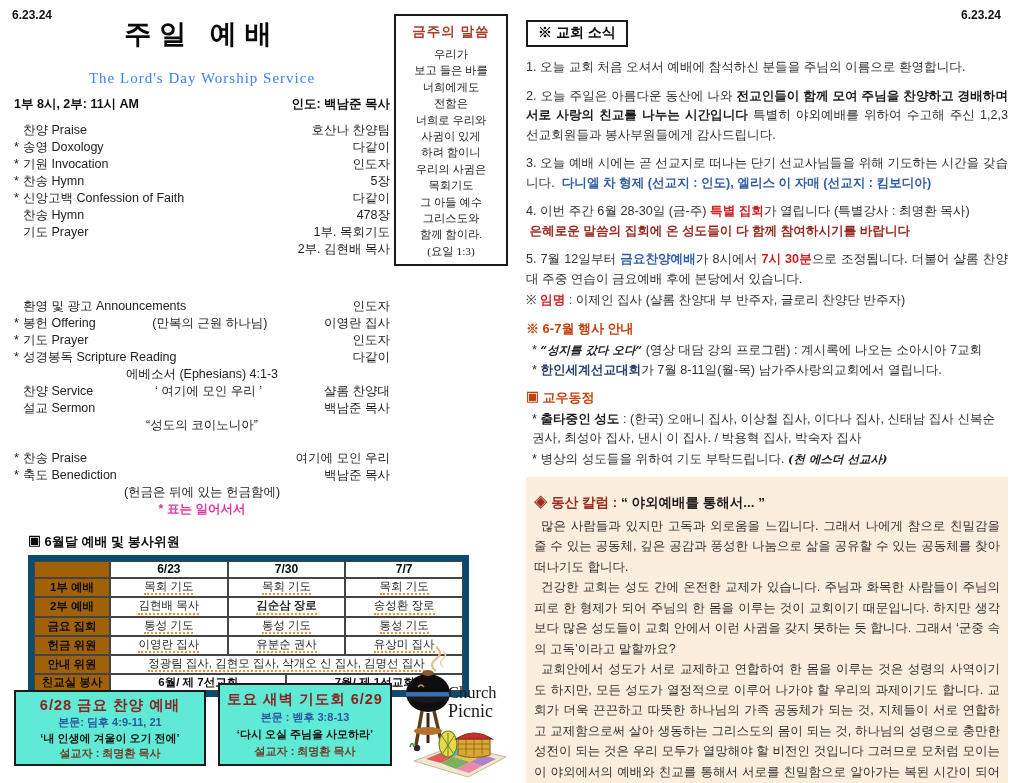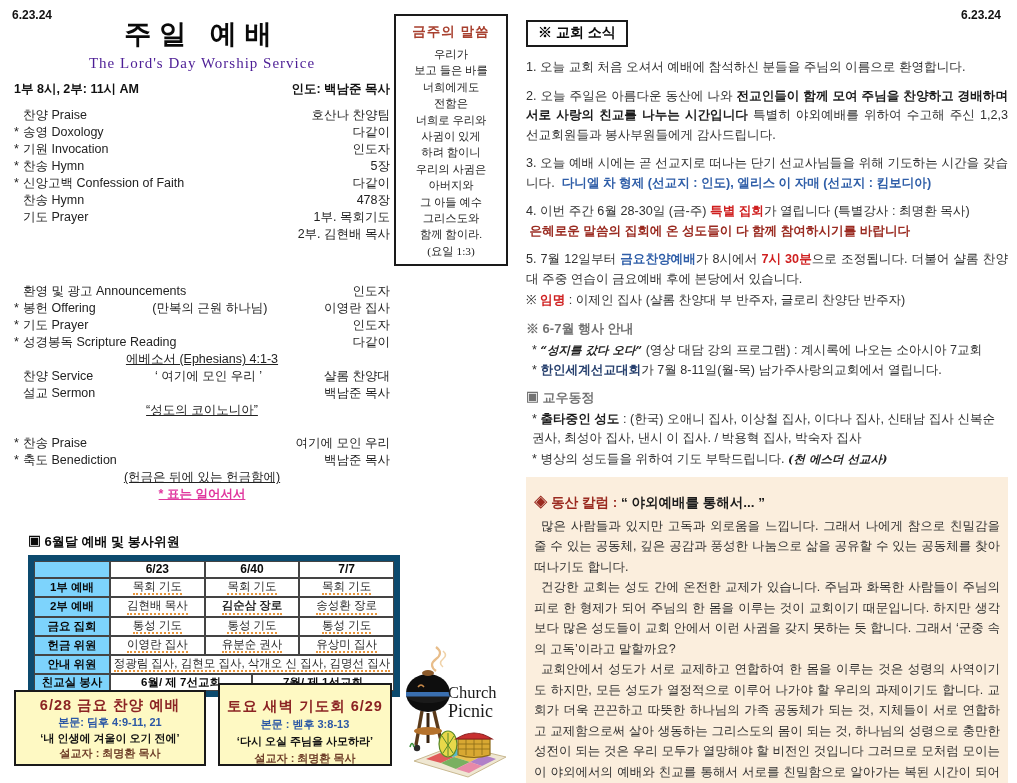--- a/index.html
+++ b/index.html
@@ -4,71 +4,71 @@
 <style>
   html,body{margin:0;padding:0;background:#888;}
   .page{position:relative;width:1017px;height:783px;background:#ffffff;overflow:hidden;
         font-family:"Liberation Sans",sans-serif;color:#2e2e2e;margin:0 auto;}
   .date{position:absolute;top:8px;font-size:12px;font-weight:bold;color:#111;}
   .date.l{left:12px;} .date.r{right:16px;}
 
   
   .left-page{position:absolute;left:14px;top:16px;width:376px;}
   .w-title{text-align:center;font-size:27px;font-weight:bold;letter-spacing:8px;color:#0a0a0a;}
-  .w-sub{text-align:center;font-family:"Liberation Serif",serif;font-size:15px;margin-top:3px;letter-spacing:1px;color:#4c1d95;}
+  .w-sub{text-align:center;font-family:"Liberation Serif",serif;font-size:15px;margin-top:18px;letter-spacing:1px;color:#3b82f6;}
   .w-info{display:flex;justify-content:space-between;font-size:12.5px;margin-top:9px;font-weight:bold;color:#111;}
   #order{margin-top:9px;font-size:12.5px;color:#222;}
   .o-row{display:flex;line-height:17px;}
   .o-star{width:9px;flex:none;}
   .o-left{white-space:nowrap;}
   .o-mid{flex:1;text-align:center;white-space:nowrap;}
   .o-right{white-space:nowrap;text-align:right;}
-  .o-center{width:100%;text-align:center;line-height:17px;text-decoration:underline;}
+  .o-center{width:100%;text-align:center;line-height:17px;}
   .o-pink{color:#e0379e;font-weight:bold;}
   .gap-big{margin-bottom:40px;} .gap-small{margin-bottom:16px;}
 
   
   .verse-box{position:absolute;left:394px;top:14px;width:114px;height:252px;border:2px solid #1a1a1a;
              box-sizing:border-box;text-align:center;padding-top:7px;background:#fff;}
   .verse-title{font-size:13.5px;font-weight:bold;color:#a8402f;letter-spacing:1px;margin-bottom:5px;}
   #verse-lines{font-family:"Liberation Serif",serif;font-size:11.3px;line-height:16.4px;color:#1c1c1c;}
 
   
-  .servants{position:absolute;left:28px;top:533px;width:372px;}
+  .servants{position:absolute;left:28px;top:533px;width:441px;}
   .servants-heading{font-size:13px;font-weight:bold;color:#0a0a0a;margin-bottom:4px;}
   #servants-grid{display:grid;grid-template-columns:76px repeat(6,1fr);border:6px solid #0c4a6e;background:#fff;}
   .t-c{border:1px solid #444;text-align:center;font-size:11.5px;line-height:13.2px;padding:1px 2px;
        display:flex;align-items:center;justify-content:center;}
-  .t-label{background:#7dd3fc;font-weight:bold;color:#0a0a0a;}
+  .t-label{background:#a16207;font-weight:bold;color:#0a0a0a;}
   .t-head{font-weight:bold;color:#0a0a0a;font-size:12px;}
   .t-val{color:#262626;}
   .sq{border-bottom:2px dotted #e8963c;}
   .t-split{font-weight:bold;color:#0a0a0a;}
 
   
-  .mini-box{position:absolute;border:2px solid #1a1a1a;background:#fef9c3;box-sizing:border-box;text-align:center;}
+  .mini-box{position:absolute;border:2px solid #1a1a1a;background:#5eead4;box-sizing:border-box;text-align:center;}
   .fri-box{left:14px;top:690px;width:192px;height:76px;padding-top:4px;}
-  .sat-box{left:218px;top:683px;width:174px;height:83px;padding-top:12px;}
+  .sat-box{left:218px;top:683px;width:174px;height:83px;padding-top:5px;}
   .bx-title{font-size:14.5px;font-weight:bold;color:#8b2323;letter-spacing:1px;}
   .bx-line{font-size:11px;line-height:15.5px;}
   .bx-ref{color:#2b57a5;font-weight:bold;}
   .bx-quote{color:#141414;font-weight:bold;}
   .bx-preacher{color:#70402a;font-weight:bold;}
   .sat-box .bx-line{line-height:17px;}
 
   .picnic{position:absolute;left:396px;top:643px;width:114px;height:138px;}
 
   
   .right-page{position:absolute;left:526px;top:16px;width:482px;}
   .news-head-box{display:inline-block;border:2px solid #1a1a1a;padding:2px 10px 3px 10px;
                  font-weight:bold;font-size:14px;color:#0a0a0a;margin-top:4px;}
   #news-items{margin-top:11px;font-size:12.6px;line-height:19.5px;text-align:justify;color:#303030;}
   .news-item{margin-bottom:9px;}
   .news-item.tight{margin-top:-7px;}
-  .sec-heading{font-size:13px;font-weight:bold;color:#737373;margin:3px 0 3px 0;}
+  .sec-heading{font-size:13px;font-weight:bold;color:#c2410c;margin:3px 0 3px 0;}
   .sec-lines{font-size:12.6px;line-height:19.5px;color:#303030;}
   .sec-lines .ln{margin:0 0 1px 6px;}
   .sec{margin-bottom:8px;}
 
   .sg{white-space:pre-wrap;}
   .sg-b{font-weight:bold;color:#1b1b1b;}
   .sg-bb{font-weight:bold;color:#2f5ea8;}
   .sg-rb{font-weight:bold;color:#cf1f1f;}
   .sg-drb{font-weight:bold;color:#9a2a20;}
   .sg-nb{font-weight:bold;color:#27406e;}
@@ -210,34 +210,34 @@
     <div class="verse-title">금주의 말씀</div>
     <div id="verse-lines">
         <div>우리가</div>
         <div>보고 들은 바를</div>
         <div>너희에게도</div>
         <div>전함은</div>
         <div>너희로 우리와</div>
         <div>사귐이 있게</div>
         <div>하려 함이니</div>
         <div>우리의 사귐은</div>
-        <div>아버지와</div>
+        <div>목회기도</div>
         <div>그 아들 예수</div>
         <div>그리스도와</div>
         <div>함께 함이라.</div>
         <div>(요일 1:3)</div>
       </div>
   </div>
 
   <div class="servants">
     <div class="servants-heading">▣ 6월달 예배 및 봉사위원</div>
     <div id="servants-grid">
         <div class="t-c t-label"></div>
         <div class="t-c t-head" style="grid-column: span 2;">6/23</div>
-        <div class="t-c t-head" style="grid-column: span 2;">6/40</div>
+        <div class="t-c t-head" style="grid-column: span 2;">7/30</div>
         <div class="t-c t-head" style="grid-column: span 2;">7/7</div>
         <div class="t-c t-label">1부  예배</div>
         <div class="t-c t-val" style="grid-column: span 2;">
           <span class="sq">목회 기도</span>
         </div>
         <div class="t-c t-val" style="grid-column: span 2;">
           <span class="sq">목회 기도</span>
         </div>
         <div class="t-c t-val" style="grid-column: span 2;">
           <span class="sq">목회 기도</span>

